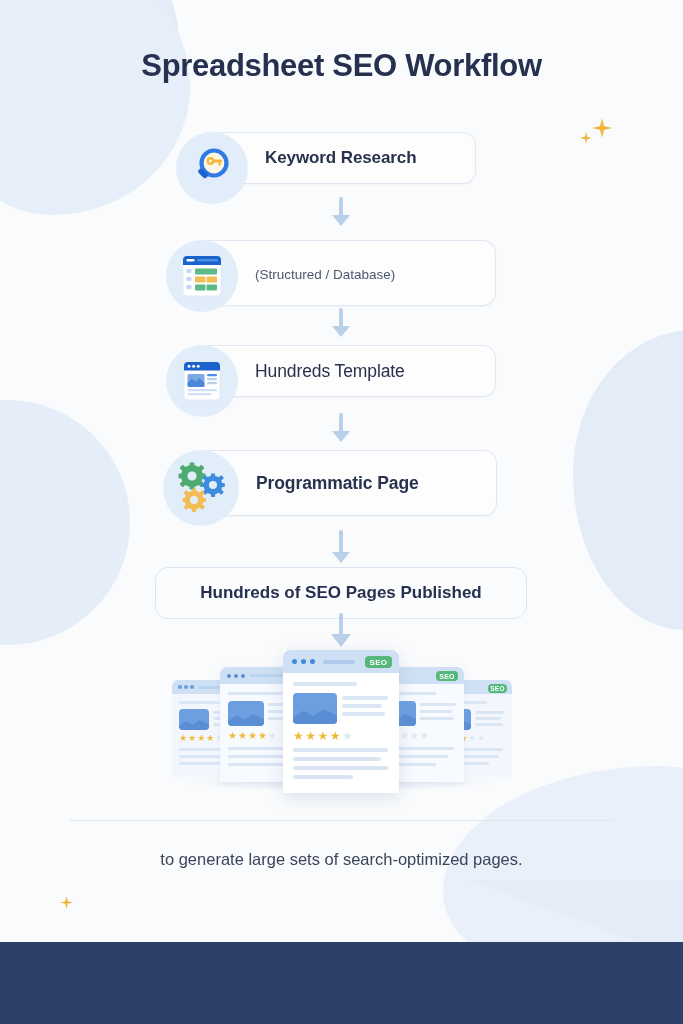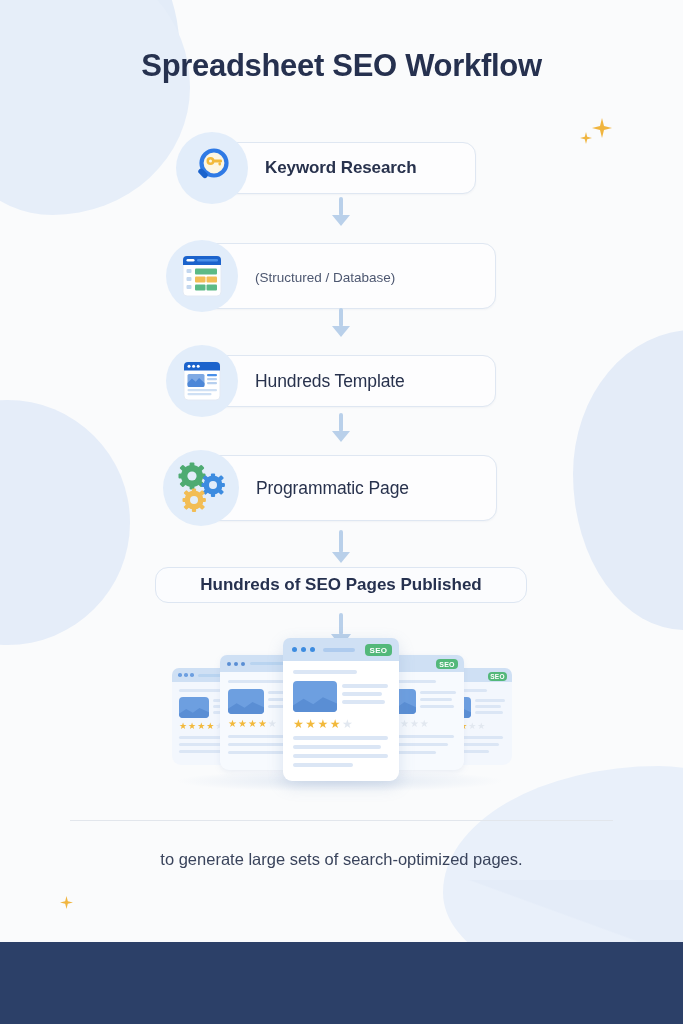--- a/index.html
+++ b/index.html
@@ -68,21 +68,21 @@
 
   
   .title {
     position: absolute; top: 48px; left: 0; width: 683px;
     text-align: center;
     font-size: 31px; font-weight: bold; letter-spacing: -0.3px;
     color: #26314f;
   }
 
   
-  .row { position: absolute; display: flex; align-items: center; }
+  .row { position: absolute; display: flex; }
 
   .badge {
     position: relative; z-index: 3;
     width: 72px; height: 72px; border-radius: 50%;
     background: #e2edfa;
     display: flex; align-items: center; justify-content: center;
     flex: 0 0 auto;
   }
   .card {
     background: #fdfdfe;
@@ -94,21 +94,21 @@
     margin-left: -42px;
     box-shadow: 0 1px 2px rgba(40,70,120,.045);
   }
   .card.two-line { height: 66px; }
   .card-title { font-size: 17px; font-weight: bold; color: #28324d; letter-spacing: -0.1px; }
   .card-sub { font-size: 13.5px; color: #4d5770; margin-top: 2px; }
   .card-plain {
     background: #fbfcfe;
     border: 1.3px solid #dde6f2;
     border-radius: 13px;
-    height: 36px; width: 372px;
+    height: 52px; width: 372px;
     display:flex; align-items:center; justify-content:center;
     font-size: 17px; font-weight: bold; color: #26314f;
     margin-left: 0;
     padding-left: 0;
   }
 
   
   .arrow { position: absolute; width: 22px; }
   .arrow .stem { width: 3.2px; background: #b9d0ea; margin: 0 auto; border-radius: 2px; }
   .arrow .head {
@@ -122,21 +122,21 @@
   .divider {
     position: absolute; left: 70px; top: 820px;
     width: 543px; height: 1px; background: #e2e6ec;
   }
   .foot-text {
     position: absolute; left: 0; top: 846px; width: 683px;
     text-align: center; font-size: 16.5px; color: #3a445c; line-height: 1.66;
   }
   
   .stack { position: absolute; left: 0; top: 638px; width: 683px; height: 150px; }
-  .pg { position: absolute; background: #ffffff; border-radius: 9px; }
+  .pg { position: absolute; background: #ffffff; border-radius: 0; margin-top: 12px; }
   .pg-bar { position:absolute; left:0; top:0; right:0; border-radius: 7px 7px 0 0; }
   .dot { position:absolute; border-radius:50%; }
   .seo-badge {
     position:absolute; background:#53b87a; color:#fff; border-radius:4px;
     font-size:8px; font-weight:bold; display:flex; align-items:center; justify-content:center;
     letter-spacing: .3px;
   }
   .ln { position:absolute; background:#dbe6f5; border-radius: 3px; }
   .img-ph { position:absolute; background:#6d9fe0; border-radius:4px; overflow:hidden; }
   .img-ph:after{
@@ -287,21 +287,21 @@
           <rect x="29.5" y="37.9" width="4.4" height="4.2" rx="1"></rect>
           <rect x="12.4" y="30.8" width="4.2" height="4.4" rx="1" transform="rotate(-45 14.5 33)"></rect>
           <rect x="27.9" y="30.8" width="4.2" height="4.4" rx="1" transform="rotate(45 30 33)"></rect>
           <rect x="12.4" y="44.8" width="4.2" height="4.4" rx="1" transform="rotate(45 14.5 47)"></rect>
           <rect x="27.9" y="44.8" width="4.2" height="4.4" rx="1" transform="rotate(-45 30 47)"></rect>
         </g>
         <circle cx="22" cy="40" r="4" fill="#e2edfa"></circle>
       </svg>
     </div>
     <div class="card two-line" style="width:300px;">
-      <div class="card-title" style="font-weight:normal; font-size:17.5px;">Programmatic Page</div>
+      <div class="card-title" style="font-weight:bold; font-size:17.5px;">Programmatic Page</div>
     </div>
   </div>
   <div class="arrow" style="left:330px; top:530px;">
     <div class="stem" style="height:23px;"></div>
       <div class="head"></div>
   </div>
 
   <div class="row" style="left:155px; top:567px;">
     <div class="card-plain">Hundreds of SEO Pages  Published</div>
   </div>

